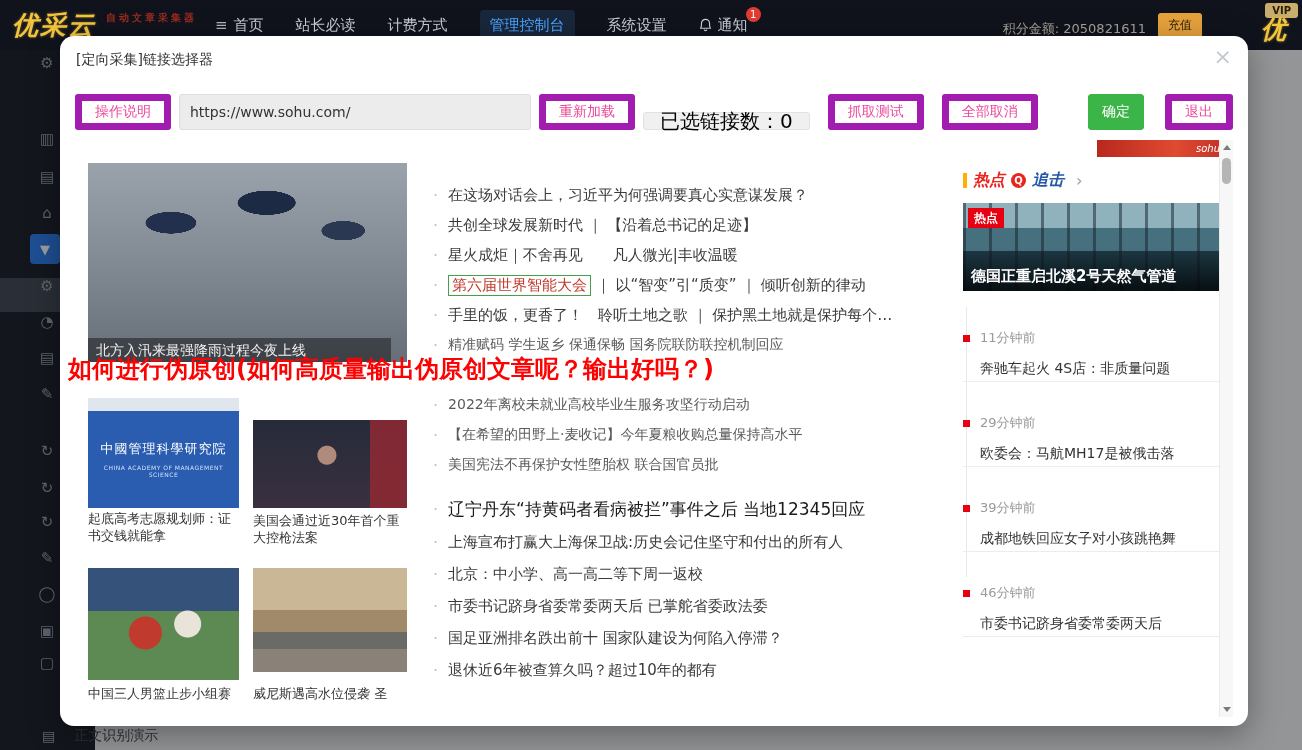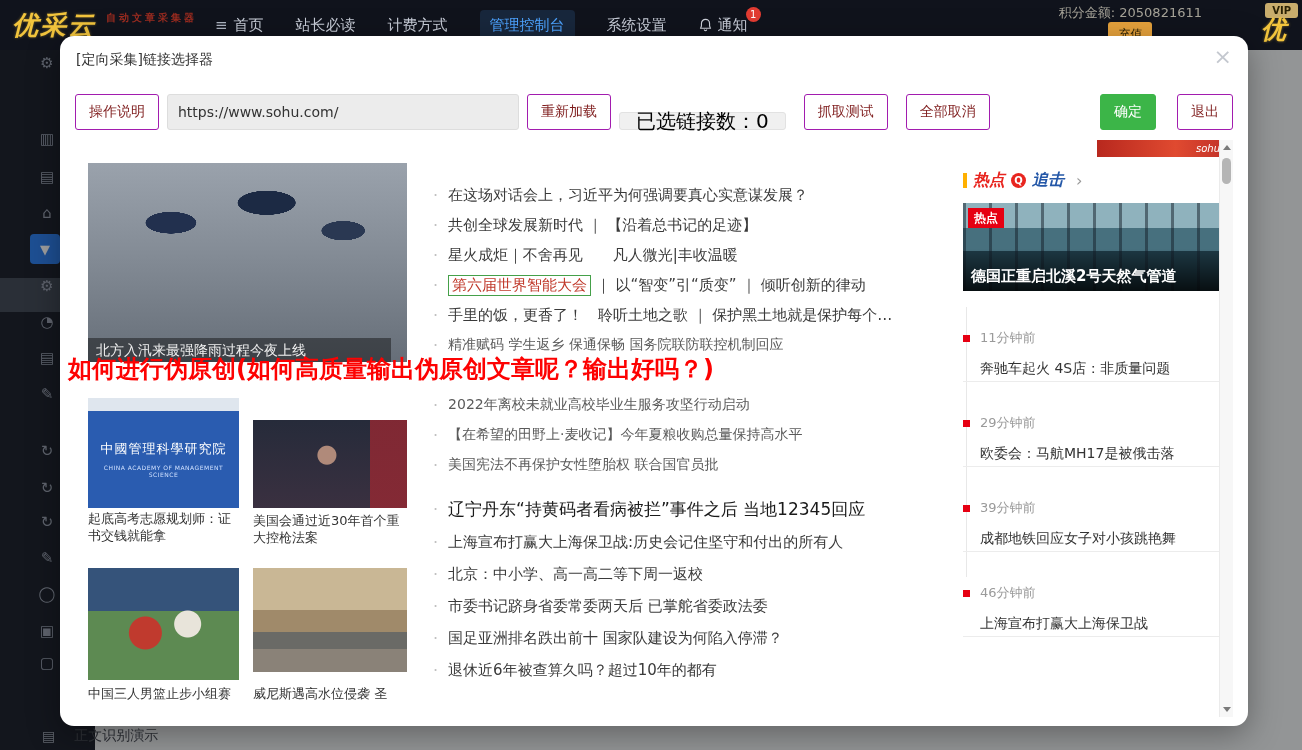--- a/index.html
+++ b/index.html
@@ -33,37 +33,37 @@
     text-shadow:0 0 3px rgba(243,197,61,.45); white-space:nowrap; }
   .logo-sub { color:#9c2c20; font-size:10px; font-weight:bold; letter-spacing:3px; margin-left:10px;
     margin-top:-14px; white-space:nowrap; }
   .nav { display:flex; gap:32px; margin-left:18px; font-size:15px; align-items:center; }
   .nav-item { display:flex; align-items:center; gap:6px; color:#c8cdd8; position:relative; cursor:pointer;
     white-space:nowrap; }
   .nav-item.active { color:#4da3ff; background:rgba(77,163,255,.14); padding:6px 10px; border-radius:4px; }
   .ham { font-size:15px; color:#aeb5c2; }
   .badge { position:absolute; top:-9px; right:-13px; background:#e23c32; color:#fff; border-radius:50%;
     width:15px; height:15px; font-size:10px; line-height:15px; text-align:center; }
-  .nav-right { margin-left:auto; display:flex; align-items:center; gap:0; padding-right:88px;flex-direction:column; }
+  .nav-right { margin-left:auto; display:flex; align-items:flex-end; gap:12px; padding-right:88px; }
   .points { color:#a6a398; font-size:13px; white-space:nowrap; }
   .recharge { background:#e6a23c; color:#2a2104; font-size:12px; border:none; border-radius:3px;
     padding:4px 10px; cursor:pointer; }
   .corner { position:absolute; right:0; top:0; width:72px; height:50px; }
   .vip { position:absolute; right:4px; top:3px; background:#c9ad6d; color:#2a2104; font-size:10px;
     font-weight:bold; padding:2px 7px; border-radius:3px; }
   .mini-logo { position:absolute; right:16px; top:13px; color:#f3c53d; font-size:25px; font-weight:bold;
     font-style:italic; text-shadow:0 0 3px rgba(243,197,61,.5); }
 
   
   .modal { position:absolute; left:60px; top:36px; width:1188px; height:690px; background:#fff;
     border-radius:14px; z-index:30; box-shadow:0 8px 32px rgba(0,0,0,.35); }
   .modal-head { padding:15px 16px 0; font-size:14px; color:#333; }
   .close { position:absolute; top:10px; right:16px; font-size:22px; color:#c4c8cf; cursor:pointer; line-height:1; }
   .toolbar { position:absolute; left:15px; top:58px; width:1158px; height:36px; display:flex; gap:8px; }
-  .btn { border:1px solid #a21caf; background:#fff; border-radius:3px; font-size:14px; color:#7f1d1d;
+  .btn { border:7px solid #a21caf; background:#fff; border-radius:3px; font-size:14px; color:#ec4899;
     padding:0 13px; display:flex; align-items:center; cursor:pointer; white-space:nowrap;
     font-family:inherit; }
   .url-input { width:352px; background:#ececec; border:1px solid #ddd; border-radius:3px; font-size:14px;
     color:#333; padding:0 10px; font-family:inherit; }
   .count-box { background:#f0f0f0; border:1px solid #e2e2e2; border-radius:3px; color:#000000; font-size:20px;
     padding:0 16px; display:flex; align-items:center; white-space:nowrap;margin-top:18px; }
   .ml10 { margin-left:10px; }
   .btn-green { background:#3cb548; border:1px solid #3cb548; color:#fff; margin-left:auto; }
   .btn-exit { margin-left:13px; }
 
@@ -357,21 +357,21 @@
               <i class="sq"></i>
               <span>39分钟前</span>
             </div>
           <div class="tl-text">成都地铁回应女子对小孩跳艳舞</div>
         </div>
         <div class="tl-item">
           <div class="tl-time">
               <i class="sq"></i>
               <span>46分钟前</span>
             </div>
-          <div class="tl-text">上海宣布打赢大上海保卫战</div>
+          <div class="tl-text">市委书记跻身省委常委两天后</div>
         </div>
       </div>
     </div>
 
     <div class="sb">
       <div class="sb-up">
           <i></i>
         </div>
       <div class="sb-thumb"></div>
       <div class="sb-dn">

